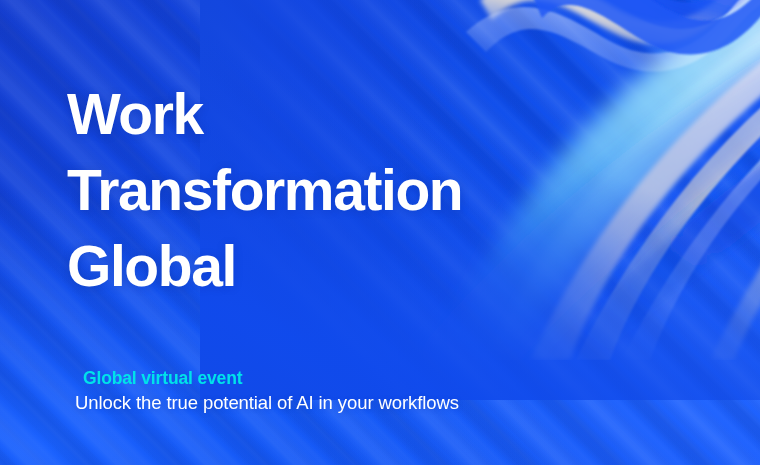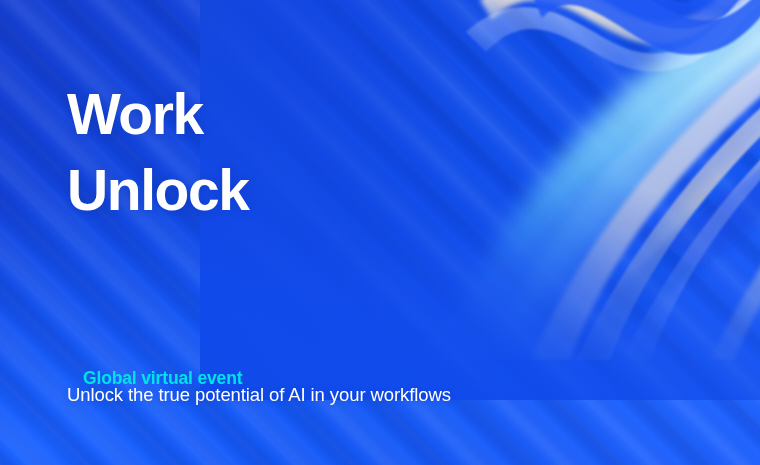--- a/index.html
+++ b/index.html
@@ -120,21 +120,21 @@
     font-weight: 700;
     letter-spacing: -0.15px;
     line-height: 22px;
     white-space: nowrap;
   }
 
   .subhead {
     position: absolute;
     top: 382px;
     left: 0;
-    margin: 0;
+    margin: 8px;
     color: #ffffff;
     font-size: 18.5px;
     font-weight: 400;
     letter-spacing: -0.1px;
     line-height: 26px;
     white-space: nowrap;
     text-shadow: 0 1px 6px rgba(4, 26, 96, 0.16);
   }
 </style>
 </head>
@@ -245,21 +245,22 @@
         <path d="M180,400 C250,316 340,228 450,152 C520,104 580,66 630,36 L660,96 C606,128 548,168 492,216 C400,294 328,352 292,400 Z" fill="#1b57f4" opacity="0.28"></path>
       </g>
     </svg>
   </div>
 
   <div class="art-fade"></div>
 
   <div class="content">
     <h1 class="headline">
       <span class="line">Work</span>
-      <span class="line">Unlock</span>
+      <span class="line">Transformation</span>
+      <span class="line">Global</span>
     </h1>
 
     <p class="eyebrow">Global virtual event</p>
 
     <p class="subhead">Unlock the true potential of AI in your workflows</p>
   </div>
 
 </div>
 
 </body></html>

